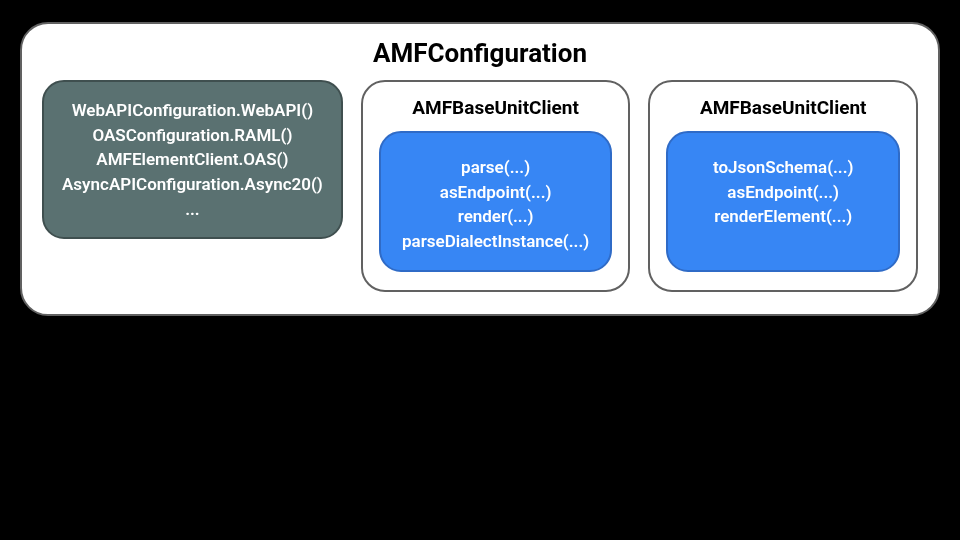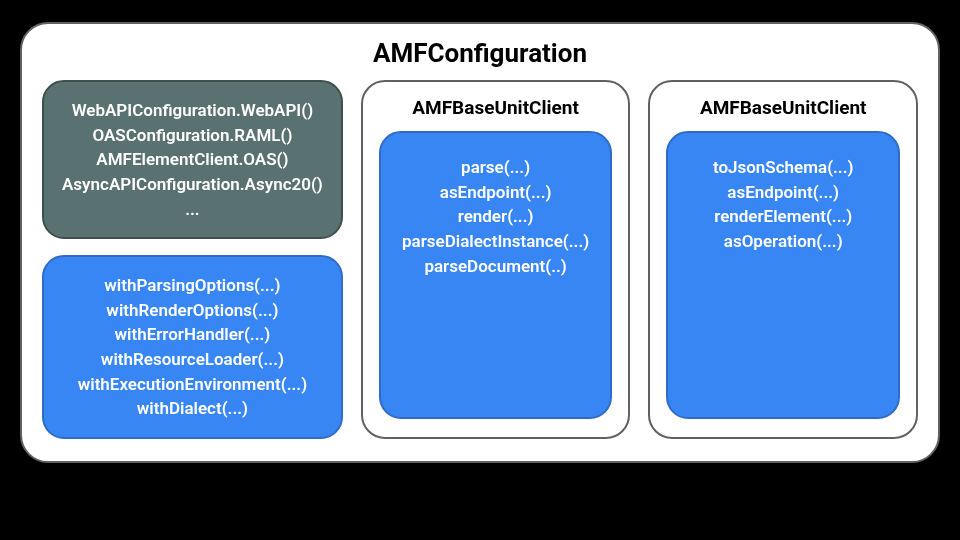--- a/index.html
+++ b/index.html
@@ -89,45 +89,35 @@
   <div class="cols">
 
     <div class="col-left">
       <div class="card card-grey">
         <span class="line">WebAPIConfiguration.WebAPI()</span>
         <span class="line">OASConfiguration.RAML()</span>
         <span class="line">AMFElementClient.OAS()</span>
         <span class="line">AsyncAPIConfiguration.Async20()</span>
         <span class="line">...</span>
       </div>
-      <div class="card card-blue">
-        <span class="line">withParsingOptions(...)</span>
-        <span class="line">withRenderOptions(...)</span>
-        <span class="line">withErrorHandler(...)</span>
-        <span class="line">withResourceLoader(...)</span>
-        <span class="line">withExecutionEnvironment(...)</span>
-        <span class="line">withDialect(...)</span>
-      </div>
     </div>
 
     <div class="section col-mid">
       <div class="section-title">AMFBaseUnitClient</div>
       <div class="card card-blue">
         <span class="line">parse(...)</span>
         <span class="line">asEndpoint(...)</span>
         <span class="line">render(...)</span>
         <span class="line">parseDialectInstance(...)</span>
-        <span class="line">parseDocument(..)</span>
       </div>
     </div>
 
     <div class="section col-right">
       <div class="section-title">AMFBaseUnitClient</div>
       <div class="card card-blue">
         <span class="line">toJsonSchema(...)</span>
         <span class="line">asEndpoint(...)</span>
         <span class="line">renderElement(...)</span>
-        <span class="line">asOperation(...)</span>
       </div>
     </div>
 
   </div>
 </div>
 
 </body></html>

